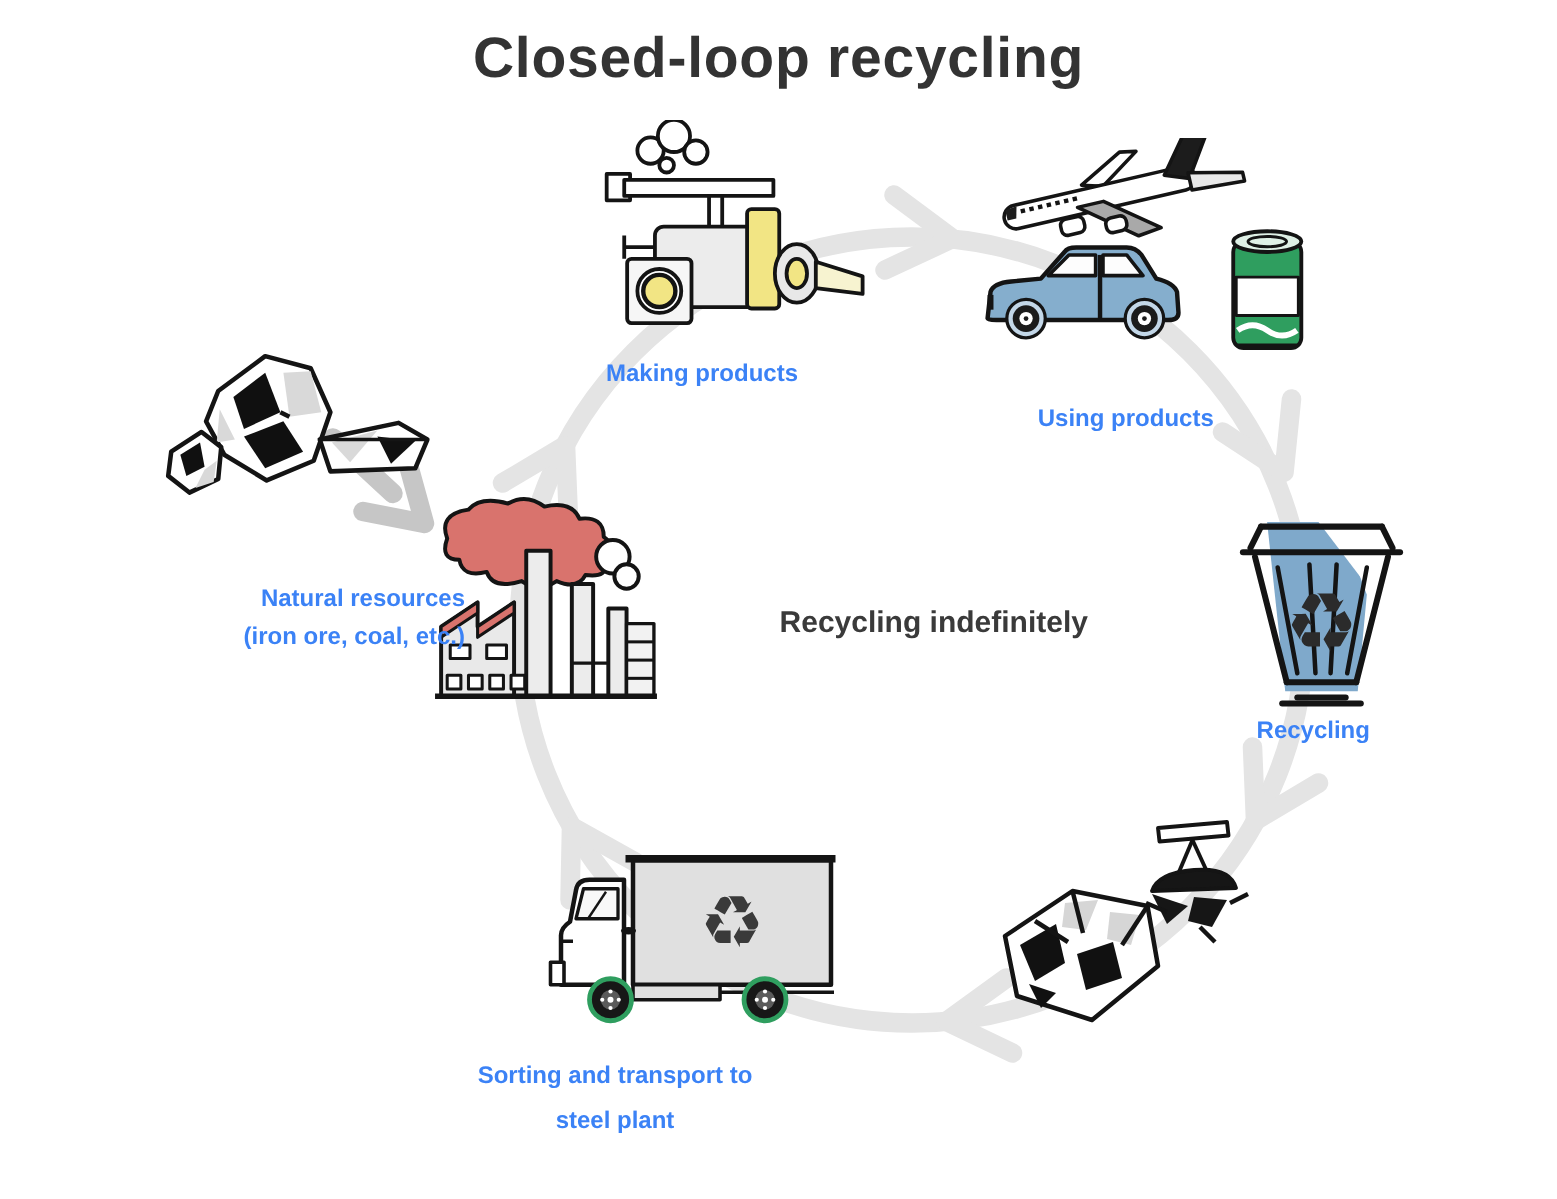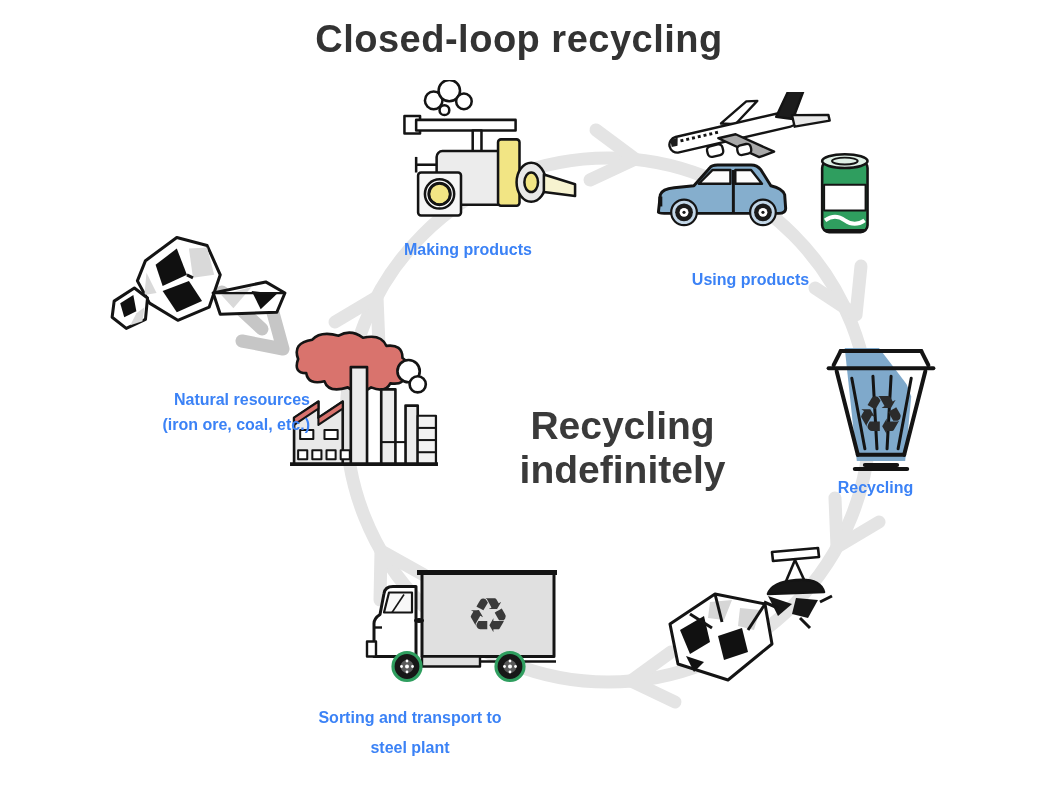--- a/index.html
+++ b/index.html
@@ -7,21 +7,21 @@
     position:relative;width:1038px;height:799px;background:#ffffff;overflow:hidden;
     font-family:"Liberation Sans","DejaVu Sans",sans-serif;color:#3a3a3a;padding-left:36px;
   }
   .abs{position:absolute;}
   #title{
     top:18px;left:0;width:1038px;text-align:center;
     font-size:38px;font-weight:bold;letter-spacing:0.5px;color:#333;z-index:3;
   }
   #center-label{
     top:404px;left:425px;width:395px;text-align:center;
-    font-size:39px;font-weight:bold;color:#3a3a3a;z-index:3;
+    font-size:20px;font-weight:bold;color:#3a3a3a;z-index:3;
   }
   .node-label{
     font-size:16px;font-weight:bold;color:#3b82f6;text-align:center;z-index:3;line-height:1.75;
   }
   #lbl-making-products{top:236px;left:348px;width:240px;}
   #lbl-using-products{top:236px;left:638px;width:225px;margin-top:30px;}
   #lbl-natural-resources{top:388px;left:55px;width:255px;line-height:1.55;text-align:right;}
   #lbl-making-steel{top:474px;left:235px;width:240px;}
   #lbl-collection{top:474px;left:788px;width:175px;}
   #lbl-local-government{top:700px;left:650px;width:265px;}

